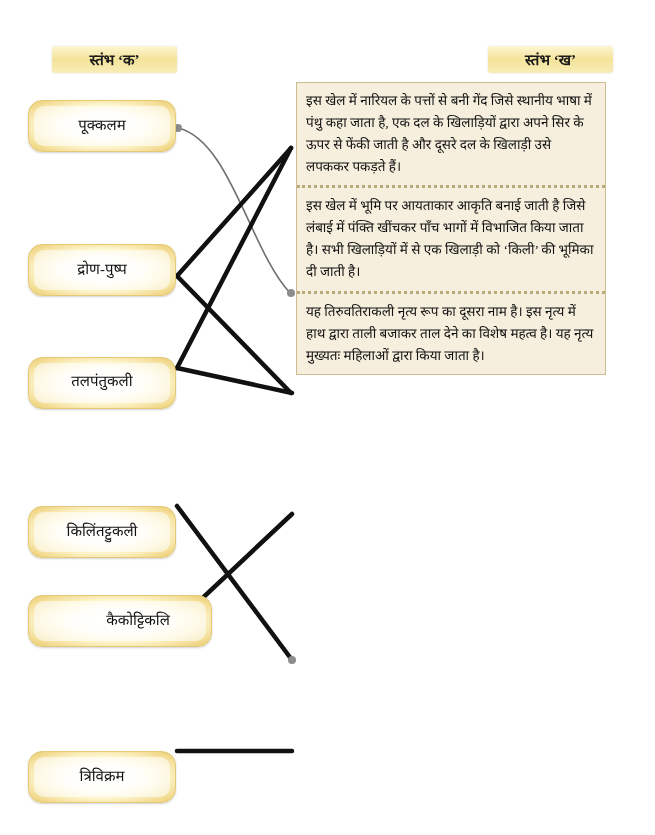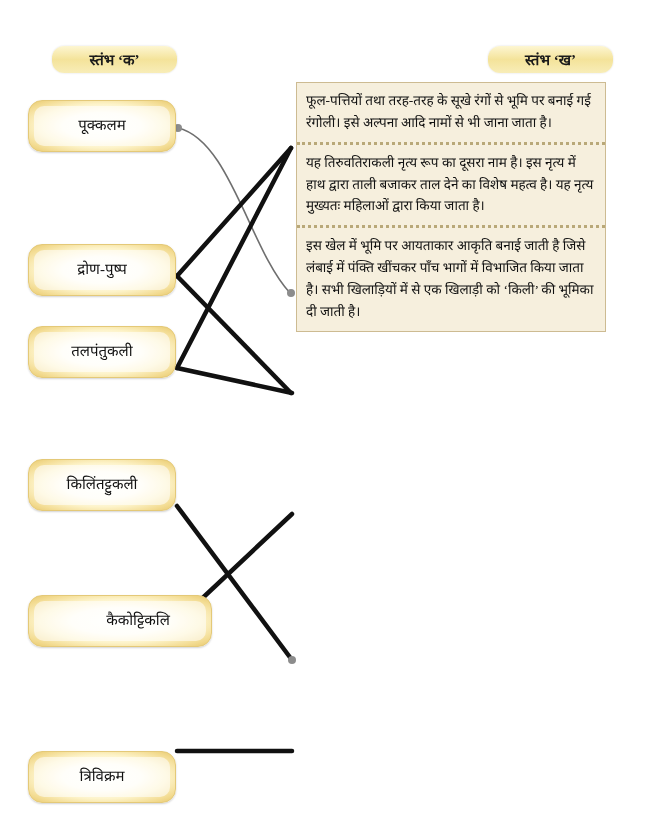--- a/index.html
+++ b/index.html
@@ -17,21 +17,21 @@
 
   
   .col-heading {
     position: absolute;
     font-size: 15px;
     font-weight: bold;
     color: #1a1a1a;
     text-align: center;
     background: #f7e9a8;
     background: linear-gradient(180deg, #fdf6d2 0%, #f4e39a 50%, #f8edb8 100%);
-    border-radius: 12px;
+    border-radius: 3px;
     padding: 3px 10px 4px 10px;
     box-shadow: 0 0 2px rgba(0,0,0,0.15);
     white-space: nowrap;
   }
   #heading-ka { left: 52px;  top: 46px; width: 105px; }
   #heading-kha { left: 440px; top: 46px; width: 105px; margin-left: 48px; }
 
   
   .card {
     position: absolute;
@@ -60,22 +60,22 @@
   }
   .card span {
     position: relative;
     z-index: 1;
     padding: 0 6px;
     line-height: 1.15;
   }
 
   #card-0 { top: 100px; }
   #card-1 { top: 232px; margin-top: 12px; }
-  #card-2 { top: 326px; }
-  #card-3 { top: 459px; }
+  #card-2 { top: 357px; font-family: Liberation Mono, monospace; }
+  #card-3 { top: 506px; }
   #card-4 { top: 595px; padding-left: 36px; }
   #card-5 { top: 725px; margin-top: 26px; }
 
   
   #right-panel {
     position: absolute;
     left: 296px;
     top: 82px;
     width: 310px;
     background: #f6efdd;
@@ -159,16 +159,16 @@
   <span>किलिंतट्टुकली</span>
 </div>
 <div class="card" id="card-4">
   <span>कैकोट्टिकलि</span>
 </div>
 <div class="card" id="card-5">
   <span>त्रिविक्रम</span>
 </div>
 
 <div id="right-panel">
-  <div class="desc">फूल-पत्तियों तथा तरह-तरह के सूखे रंगों से भूमि पर बनाई गई रंगोली। इसे अल्पना आदि नामों से भी जाना जाता है।</div>
+  <div class="desc">इस खेल में नारियल के पत्तों से बनी गेंद जिसे स्थानीय भाषा में पंथु कहा जाता है, एक दल के खिलाड़ियों द्वारा अपने सिर के ऊपर से फेंकी जाती है और दूसरे दल के खिलाड़ी उसे लपककर पकड़ते हैं।</div>
+  <div class="desc">इस खेल में भूमि पर आयताकार आकृति बनाई जाती है जिसे लंबाई में पंक्ति खींचकर पाँच भागों में विभाजित किया जाता है। सभी खिलाड़ियों में से एक खिलाड़ी को ‘किली’ की भूमिका दी जाती है।</div>
   <div class="desc">यह तिरुवतिराकली नृत्य रूप का दूसरा नाम है। इस नृत्य में हाथ द्वारा ताली बजाकर ताल देने का विशेष महत्व है। यह नृत्य मुख्यतः महिलाओं द्वारा किया जाता है।</div>
-  <div class="desc">इस खेल में भूमि पर आयताकार आकृति बनाई जाती है जिसे लंबाई में पंक्ति खींचकर पाँच भागों में विभाजित किया जाता है। सभी खिलाड़ियों में से एक खिलाड़ी को ‘किली’ की भूमिका दी जाती है।</div>
 </div>
 
 </body></html>

